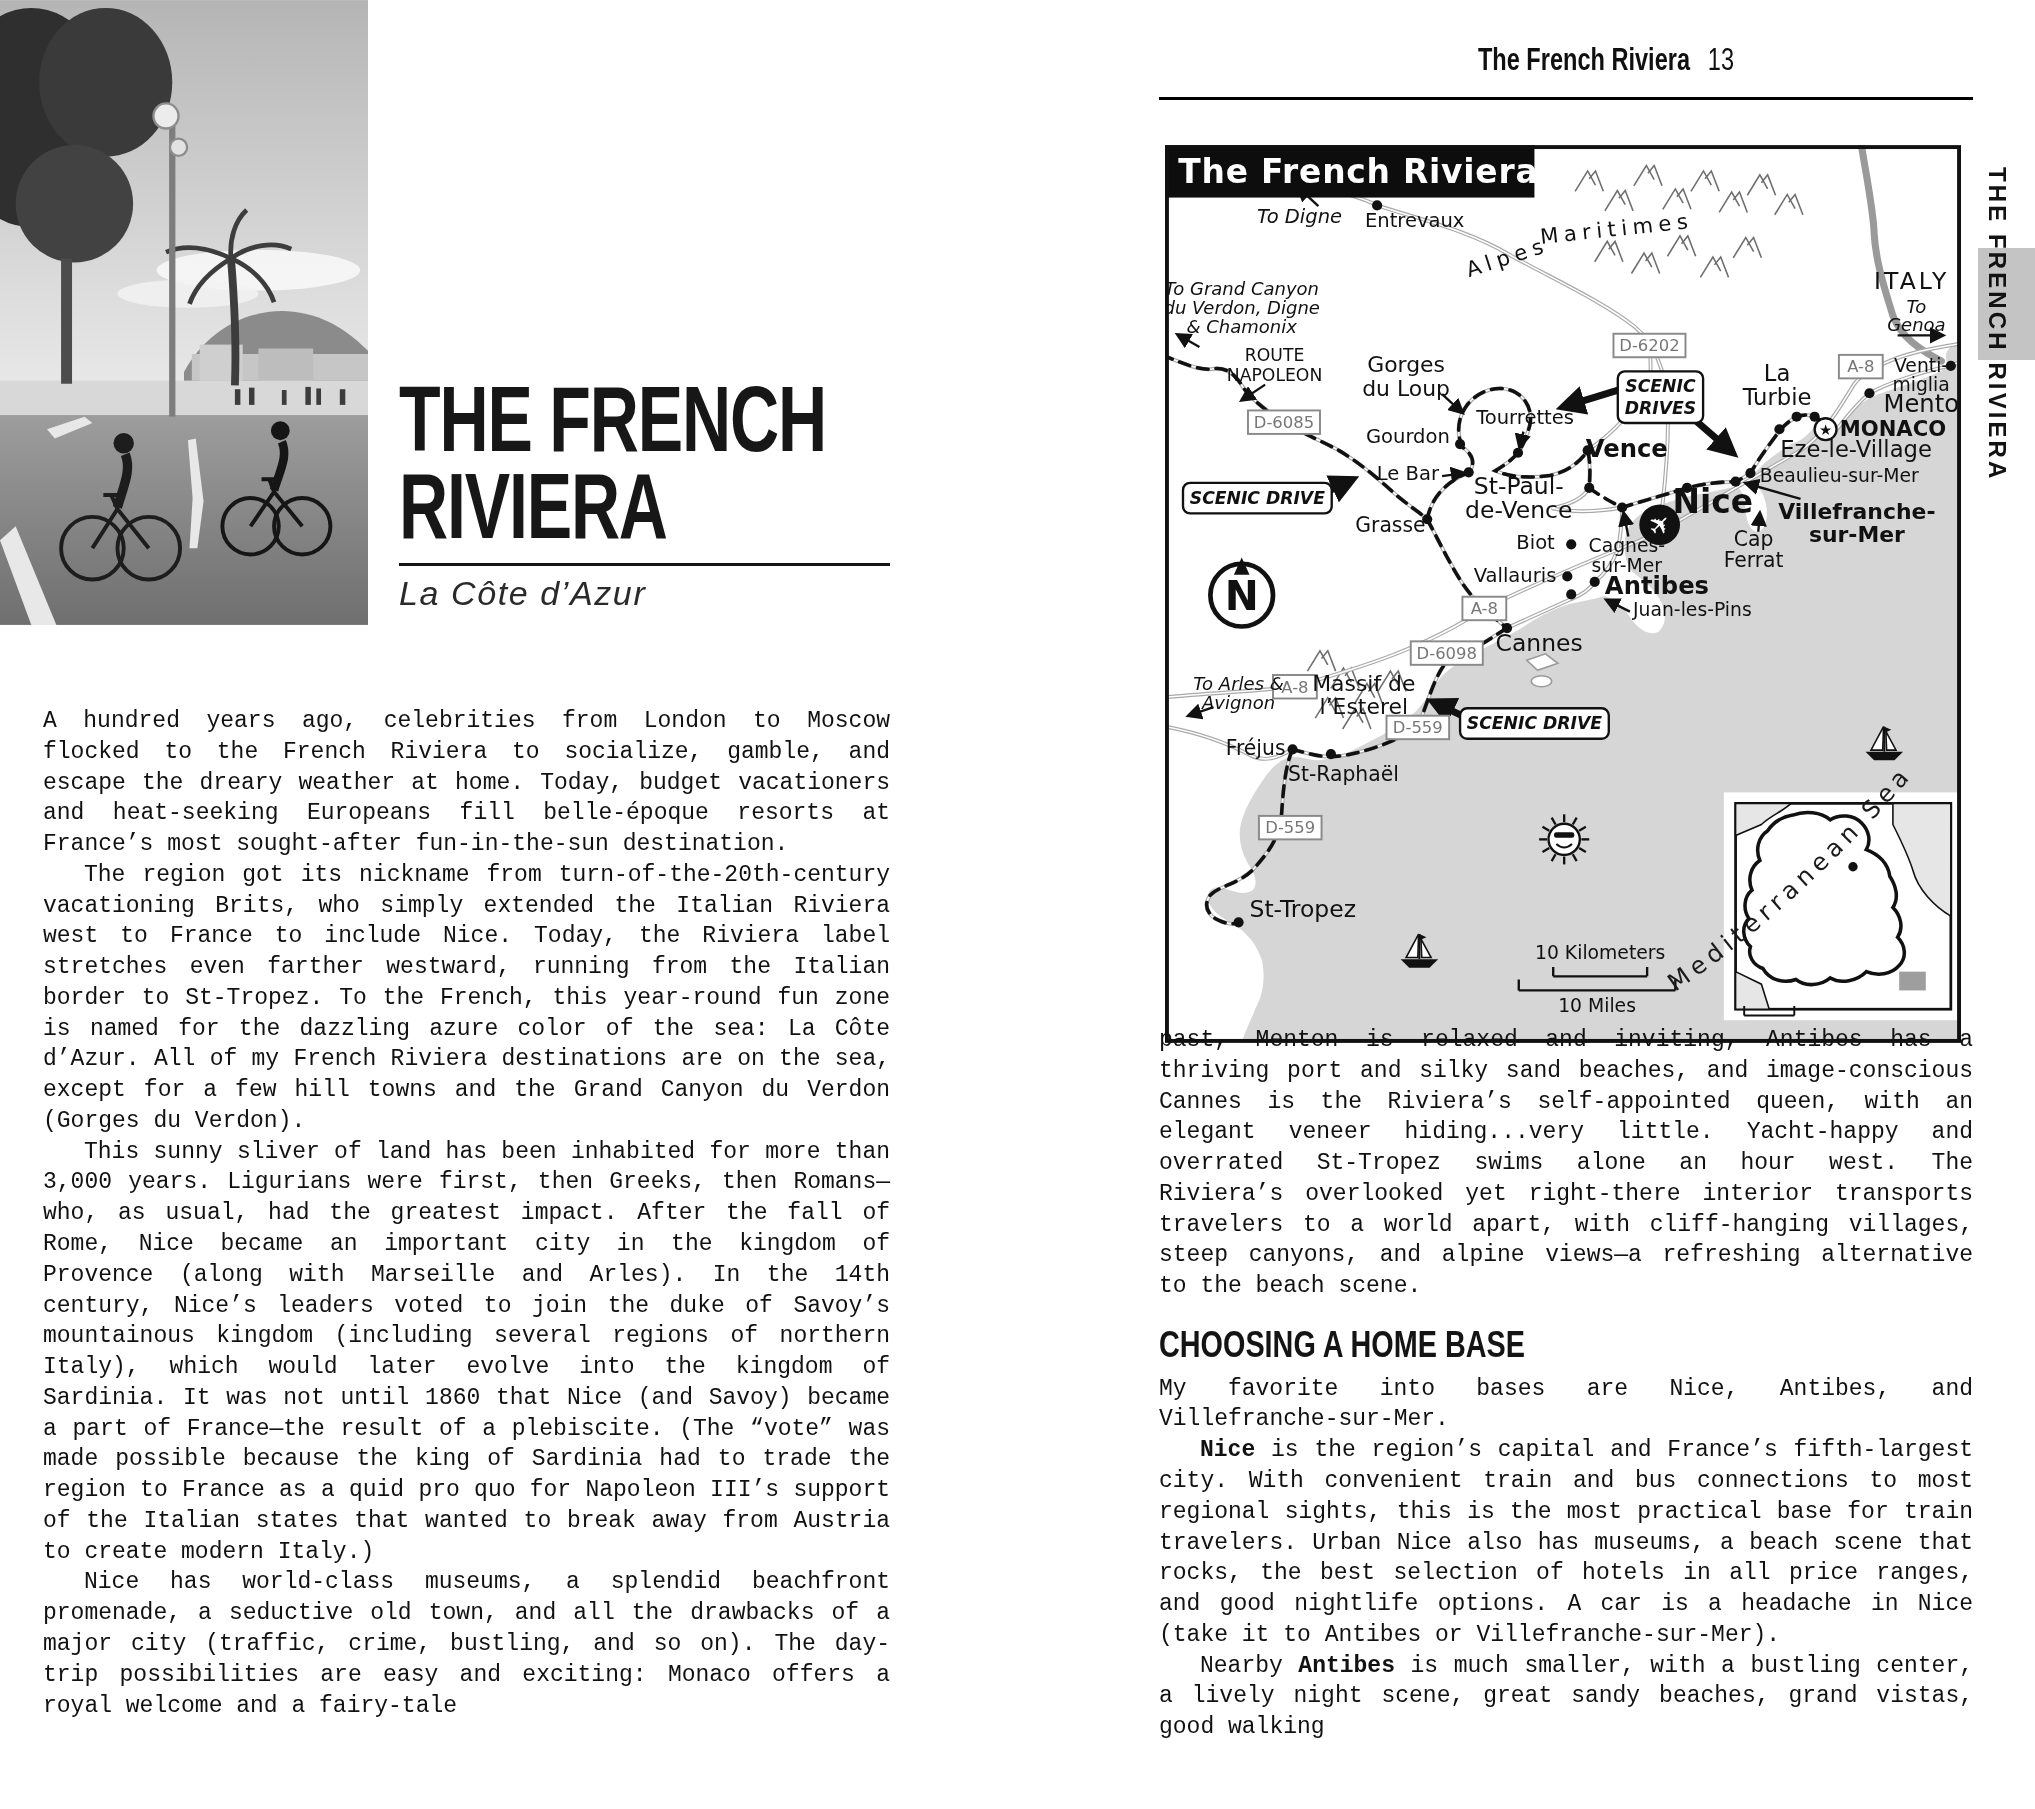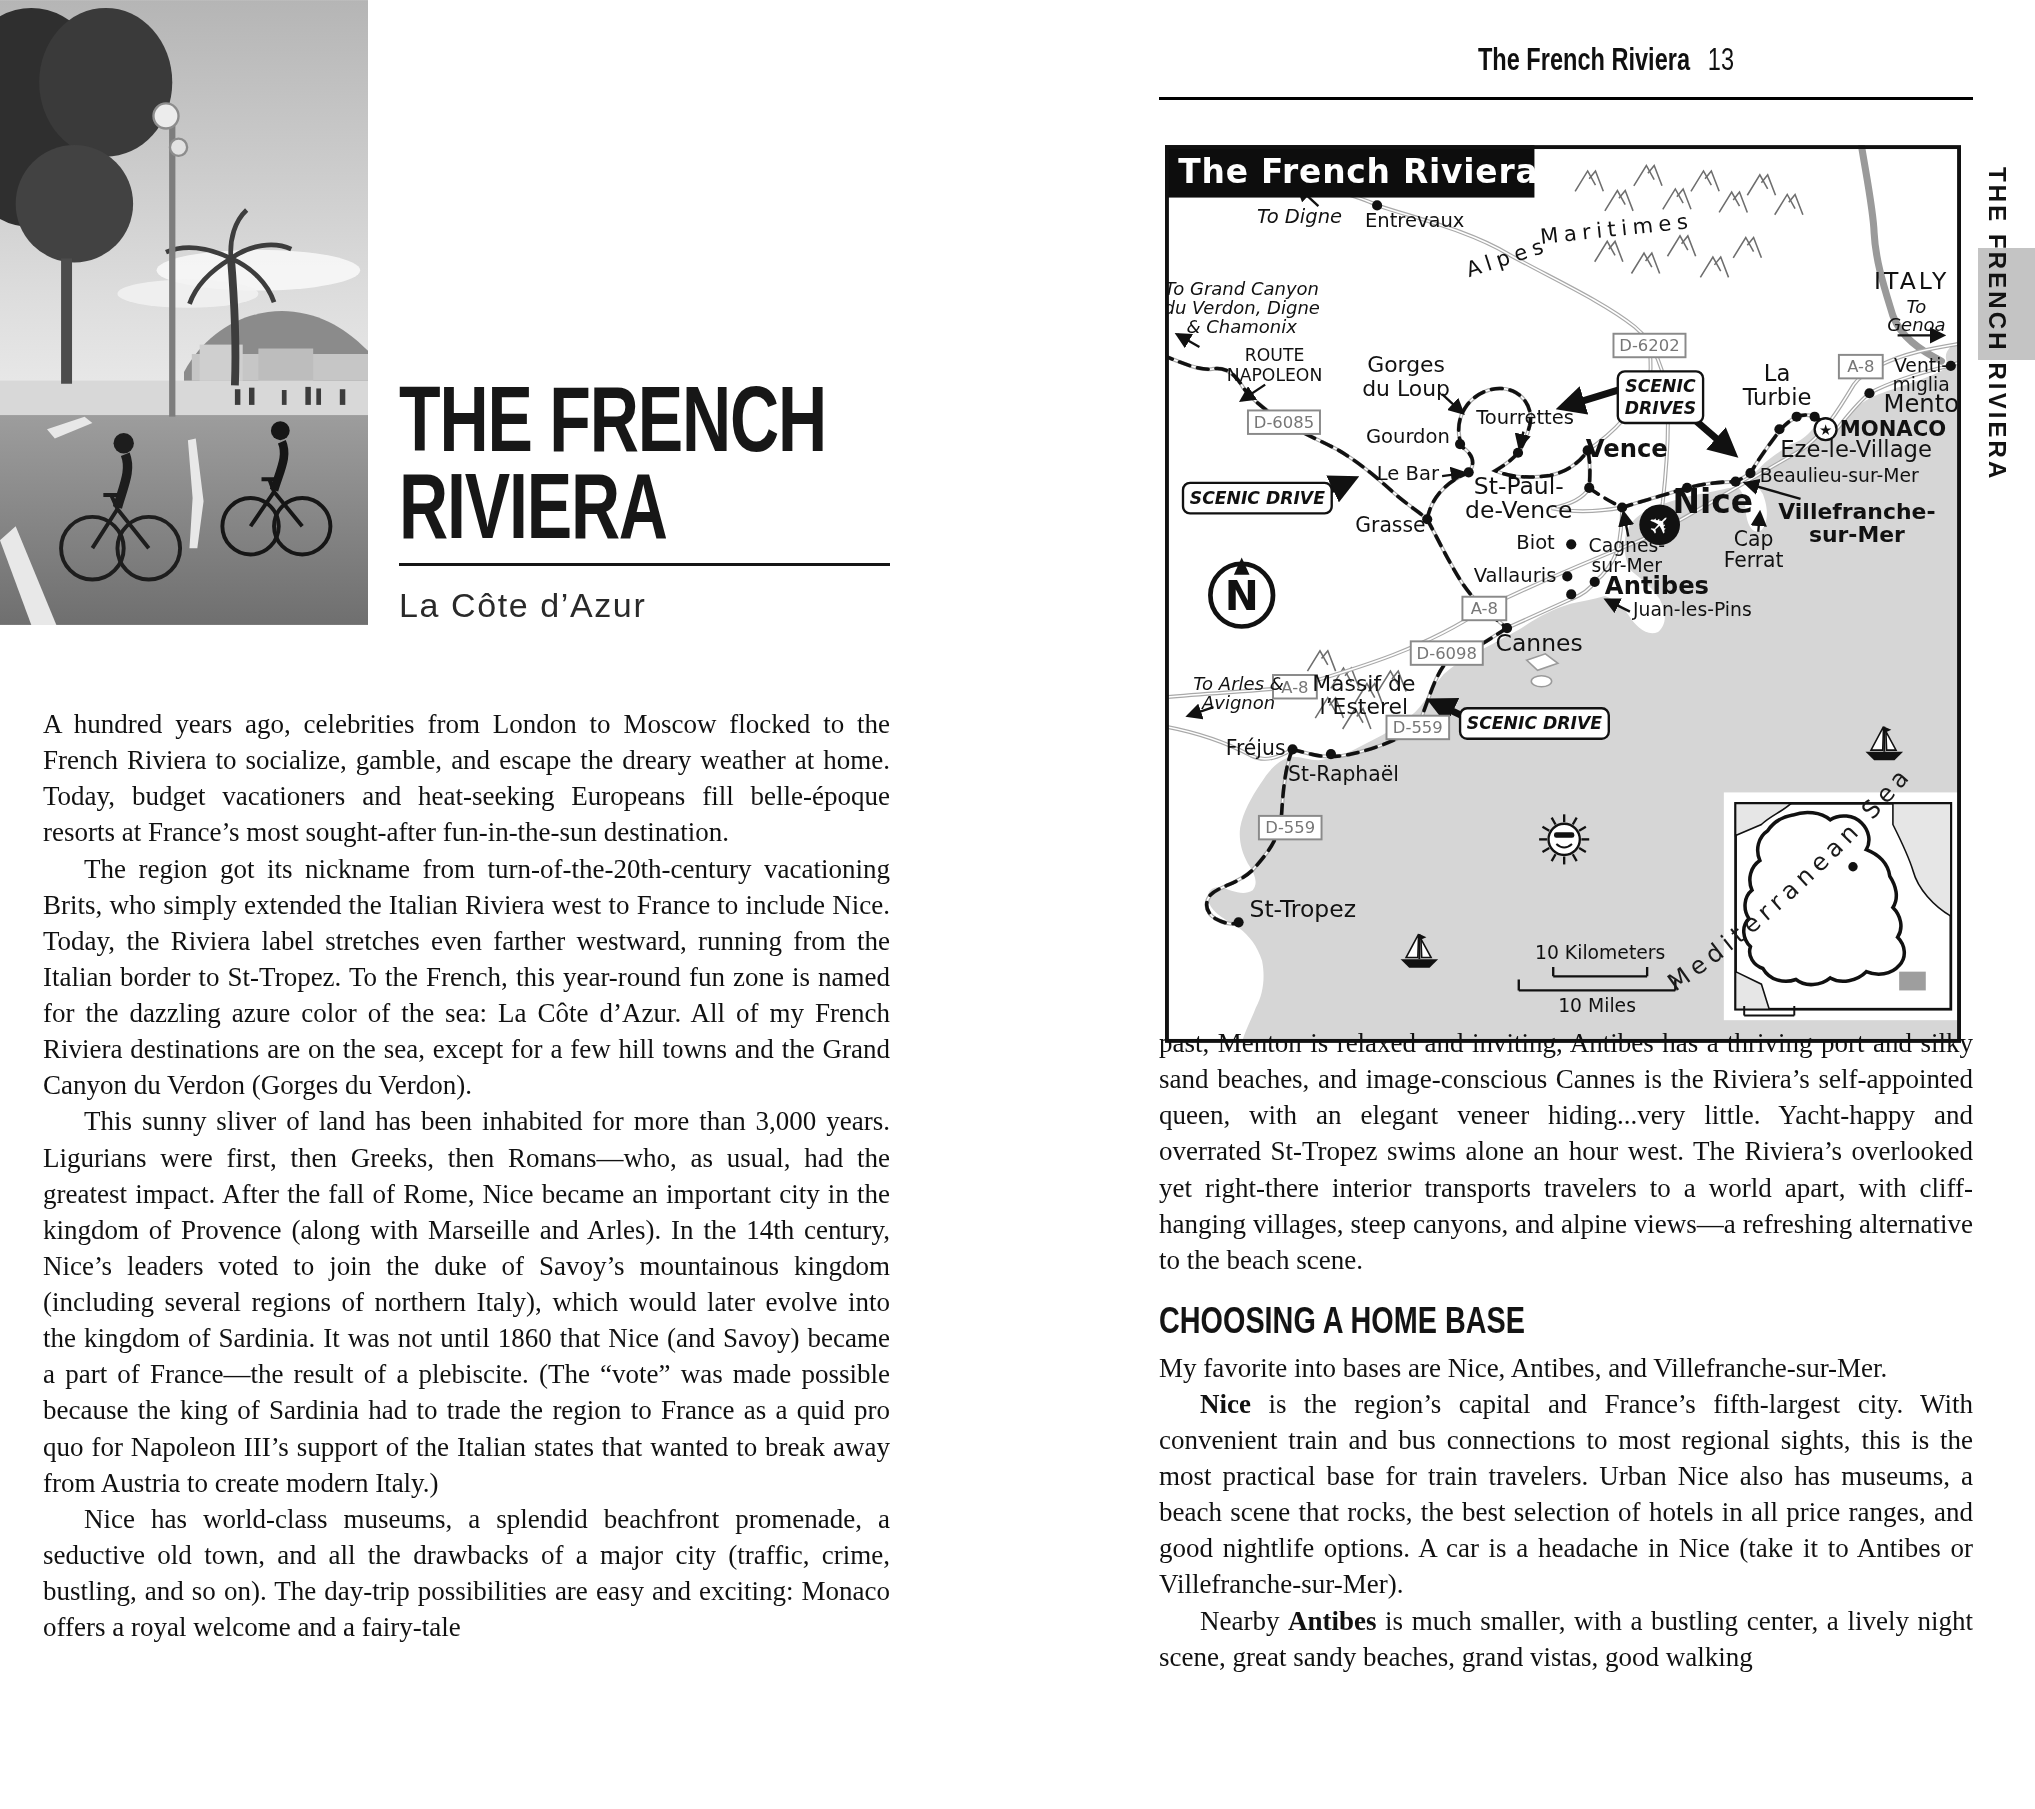--- a/index.html
+++ b/index.html
@@ -8,24 +8,24 @@
   .abs{position:absolute;}
 
   
   .photo{left:0;top:0;width:368px;height:625px;}
   .title-block{left:399px;top:376px;width:517px;}
   .title-line{display:block;}
   h1.chapter{margin:0;font-family:"Liberation Sans",sans-serif;font-weight:700;
              font-size:92px;line-height:.95;letter-spacing:-1.6px;color:#171717;
              transform:scaleX(.74);transform-origin:left top;white-space:nowrap;}
   .title-rule{width:491px;border-top:3.9px solid #161616;margin-top:12.5px;}
-  .subtitle{margin-top:20px;font-family:"Liberation Sans",sans-serif;
+  .subtitle{margin-top:8px;font-family:"Liberation Sans",sans-serif;font-style:italic;
             font-weight:400;font-size:34px;letter-spacing:1.6px;color:#2a2a2a;}
   .left-text{left:43px;top:706px;width:847px;}
-  p.body{margin:0;font-size:27px;line-height:1.338;text-align:justify;}
+  p.body{margin:0;font-size:23px;line-height:1.338;text-align:justify;font-family:Liberation Mono, monospace;}
   p.body.ind{text-indent:41px;}
   .b{font-weight:700;}
 
   
   .rp-header{left:1159px;top:42px;width:814px;text-align:center;white-space:nowrap;}
   .hdr-scale{display:inline-block;transform:scaleX(.76);transform-origin:100% 50%;
              font-family:"Liberation Sans",sans-serif;font-size:31px;font-weight:700;color:#101010;}
   .hdr-num{font-weight:400;margin-left:23.5px;}
   .hdr-rule{left:1159px;top:97px;width:814px;border-top:3.1px solid #000;}
   .map-wrap{left:1165px;top:145px;width:796px;height:898px;}

